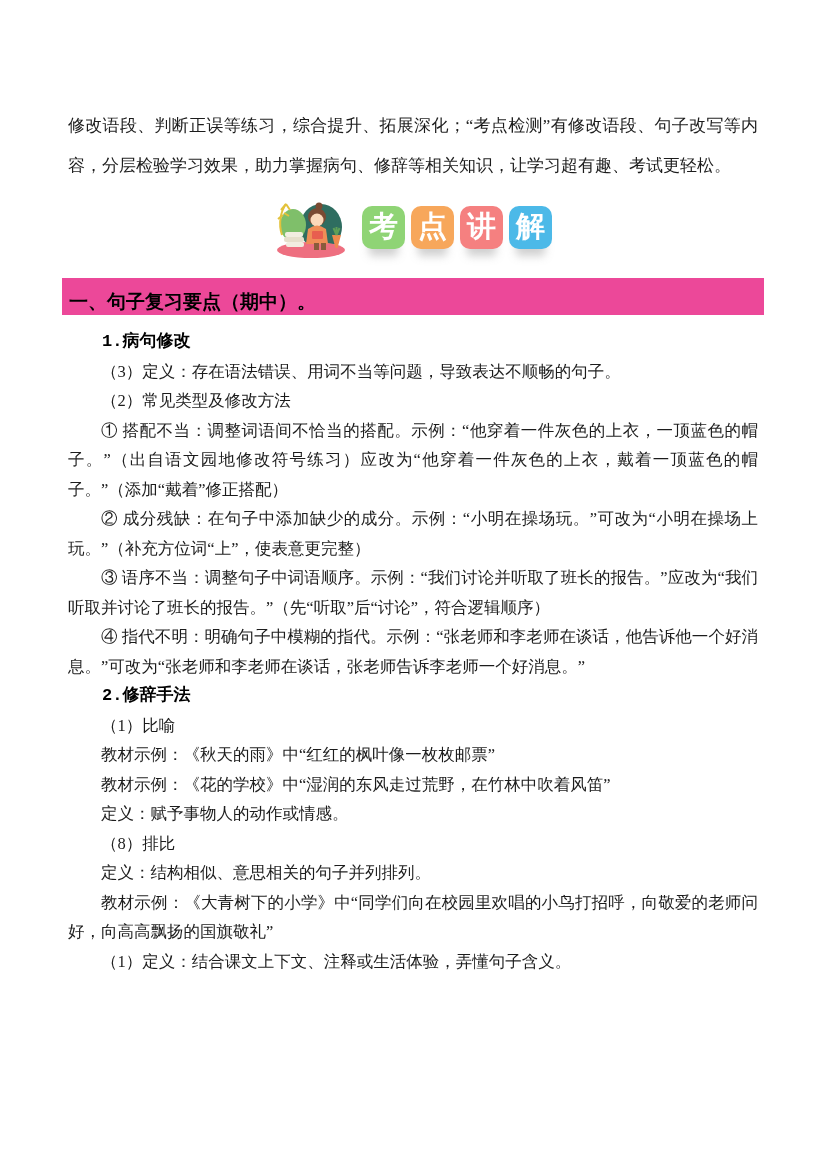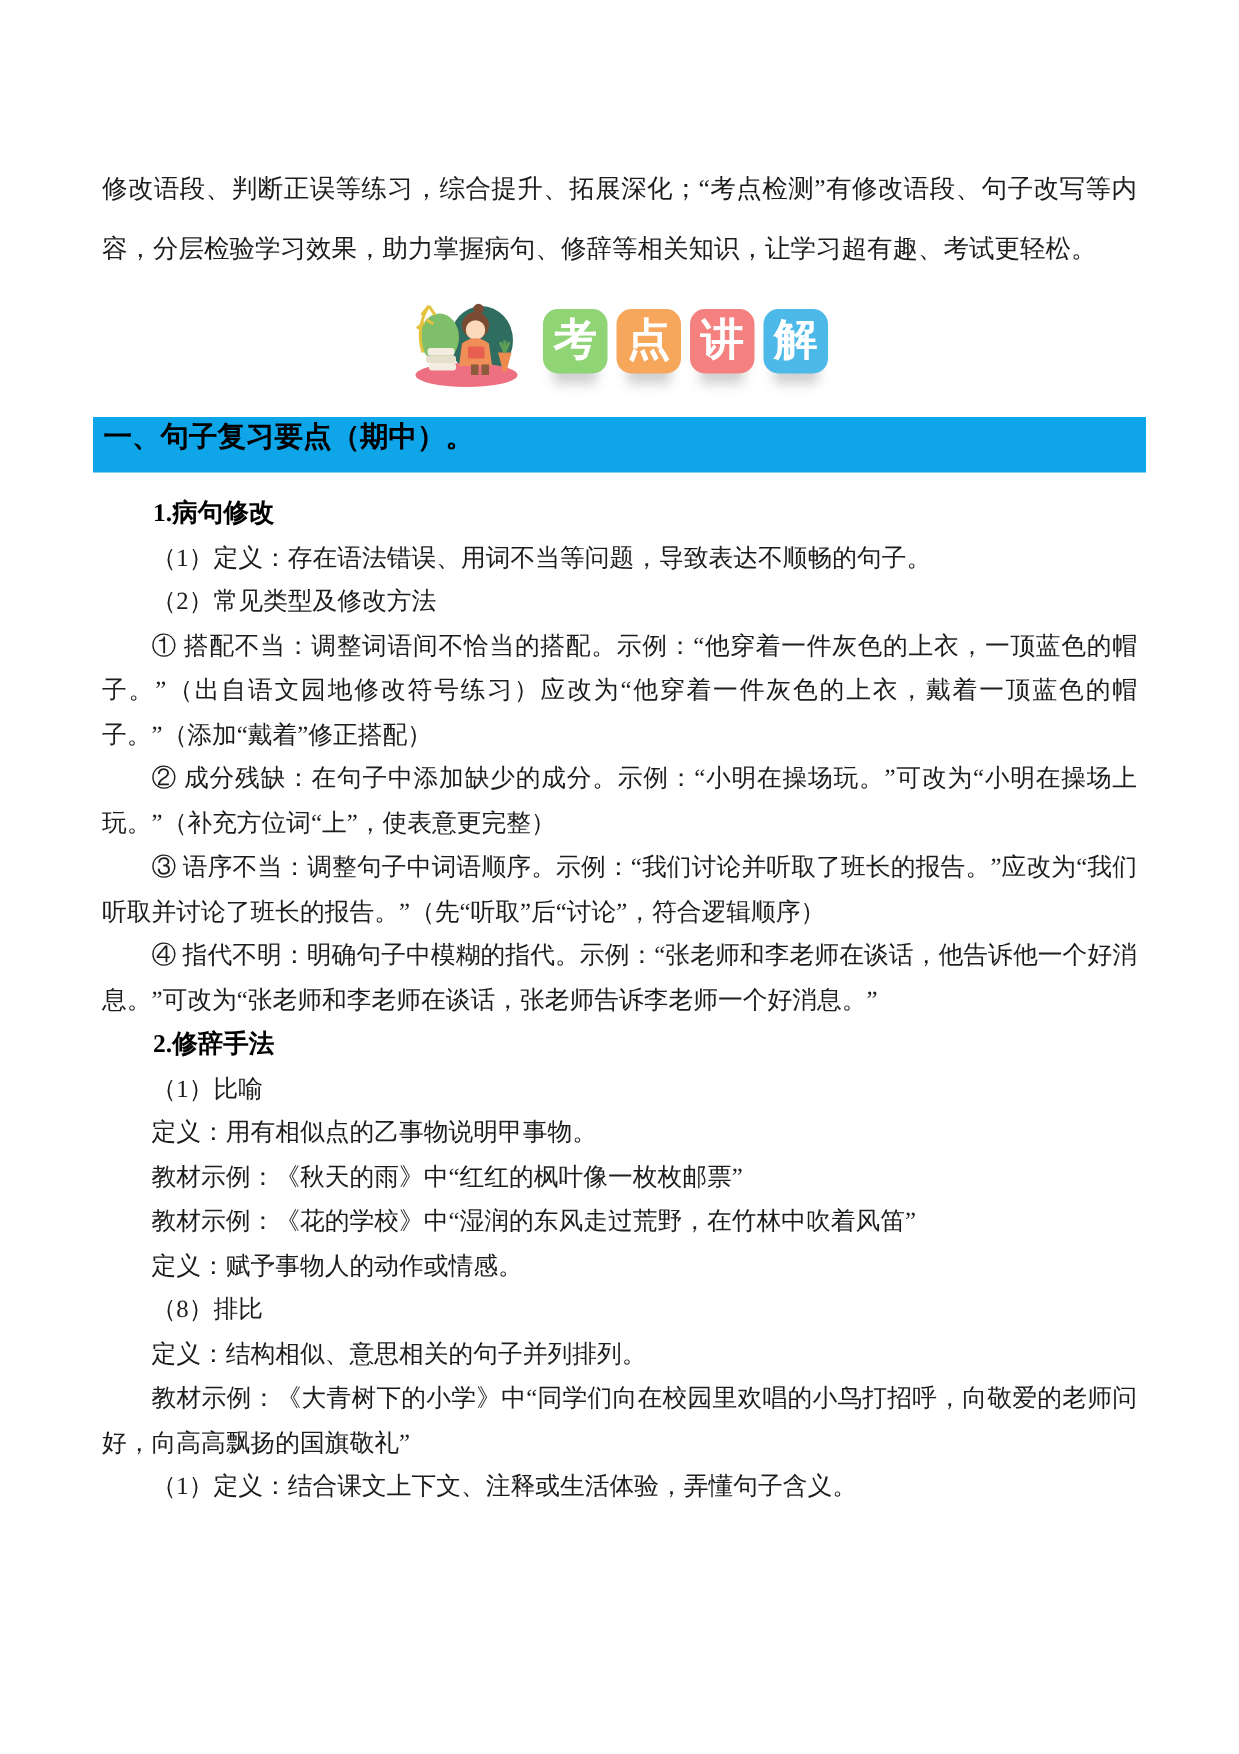--- a/index.html
+++ b/index.html
@@ -42,39 +42,39 @@
     color: #ffffff;
     font-family: "Liberation Sans", "DejaVu Sans", sans-serif;
     font-weight: bold;
     font-size: 29px;
     box-shadow: 0 14px 8px -7px rgba(120,120,120,0.35);
   }
   
   .section-bar {
     margin: 18px -6px 0 -6px;
     height: 37px;
-    background: #0ea5e9;
+    background: #ec4899;
     display: flex;
-    align-items: flex-start;
+    align-items: flex-end;
     padding-left: 7px;
     font-family: "Liberation Sans", "DejaVu Sans", sans-serif;
     font-weight: bold;
     font-size: 19px;
     color: #000000;
   }
   
   .content { margin-top: 12px; }
   .content p {
     text-indent: 2em;
     text-align: justify;
     font-size: 16.5px;
     line-height: 29.5px;
   }
   .h-para {
-    font-family: Liberation Serif, serif;
+    font-family: Liberation Mono, monospace;
     font-weight: bold;
     font-size: 17px !important;
     color: #000000;
   }
   .b-para { font-family: "Liberation Serif", "DejaVu Serif", serif; }
 </style>
 </head>
 <body>
 
 <div class="page">
@@ -108,37 +108,36 @@
   </div>
 
   <div class="section-bar">
     <span>一、句子复习要点（期中）。</span>
   </div>
 
   <div class="content">
 
       <p class="h-para">1.病句修改</p>
 
-      <p class="b-para">（1）定义：存在语法错误、用词不当等问题，导致表达不顺畅的句子。</p>
+      <p class="b-para">（3）定义：存在语法错误、用词不当等问题，导致表达不顺畅的句子。</p>
 
       <p class="b-para">（2）常见类型及修改方法</p>
 
       <p class="b-para">① 搭配不当：调整词语间不恰当的搭配。示例：“他穿着一件灰色的上衣，一顶蓝色的帽子。”（出自语文园地修改符号练习）应改为“他穿着一件灰色的上衣，戴着一顶蓝色的帽子。”（添加“戴着”修正搭配）</p>
 
       <p class="b-para">② 成分残缺：在句子中添加缺少的成分。示例：“小明在操场玩。”可改为“小明在操场上玩。”（补充方位词“上”，使表意更完整）</p>
 
       <p class="b-para">③ 语序不当：调整句子中词语顺序。示例：“我们讨论并听取了班长的报告。”应改为“我们听取并讨论了班长的报告。”（先“听取”后“讨论”，符合逻辑顺序）</p>
 
       <p class="b-para">④ 指代不明：明确句子中模糊的指代。示例：“张老师和李老师在谈话，他告诉他一个好消息。”可改为“张老师和李老师在谈话，张老师告诉李老师一个好消息。”</p>
 
       <p class="h-para">2.修辞手法</p>
 
       <p class="b-para">（1）比喻</p>
 
-      <p class="b-para">定义：用有相似点的乙事物说明甲事物。</p>
 
       <p class="b-para">教材示例：《秋天的雨》中“红红的枫叶像一枚枚邮票”</p>
 
 
       <p class="b-para">教材示例：《花的学校》中“湿润的东风走过荒野，在竹林中吹着风笛”</p>
 
       <p class="b-para">定义：赋予事物人的动作或情感。</p>
 
       <p class="b-para">（8）排比</p>
 

